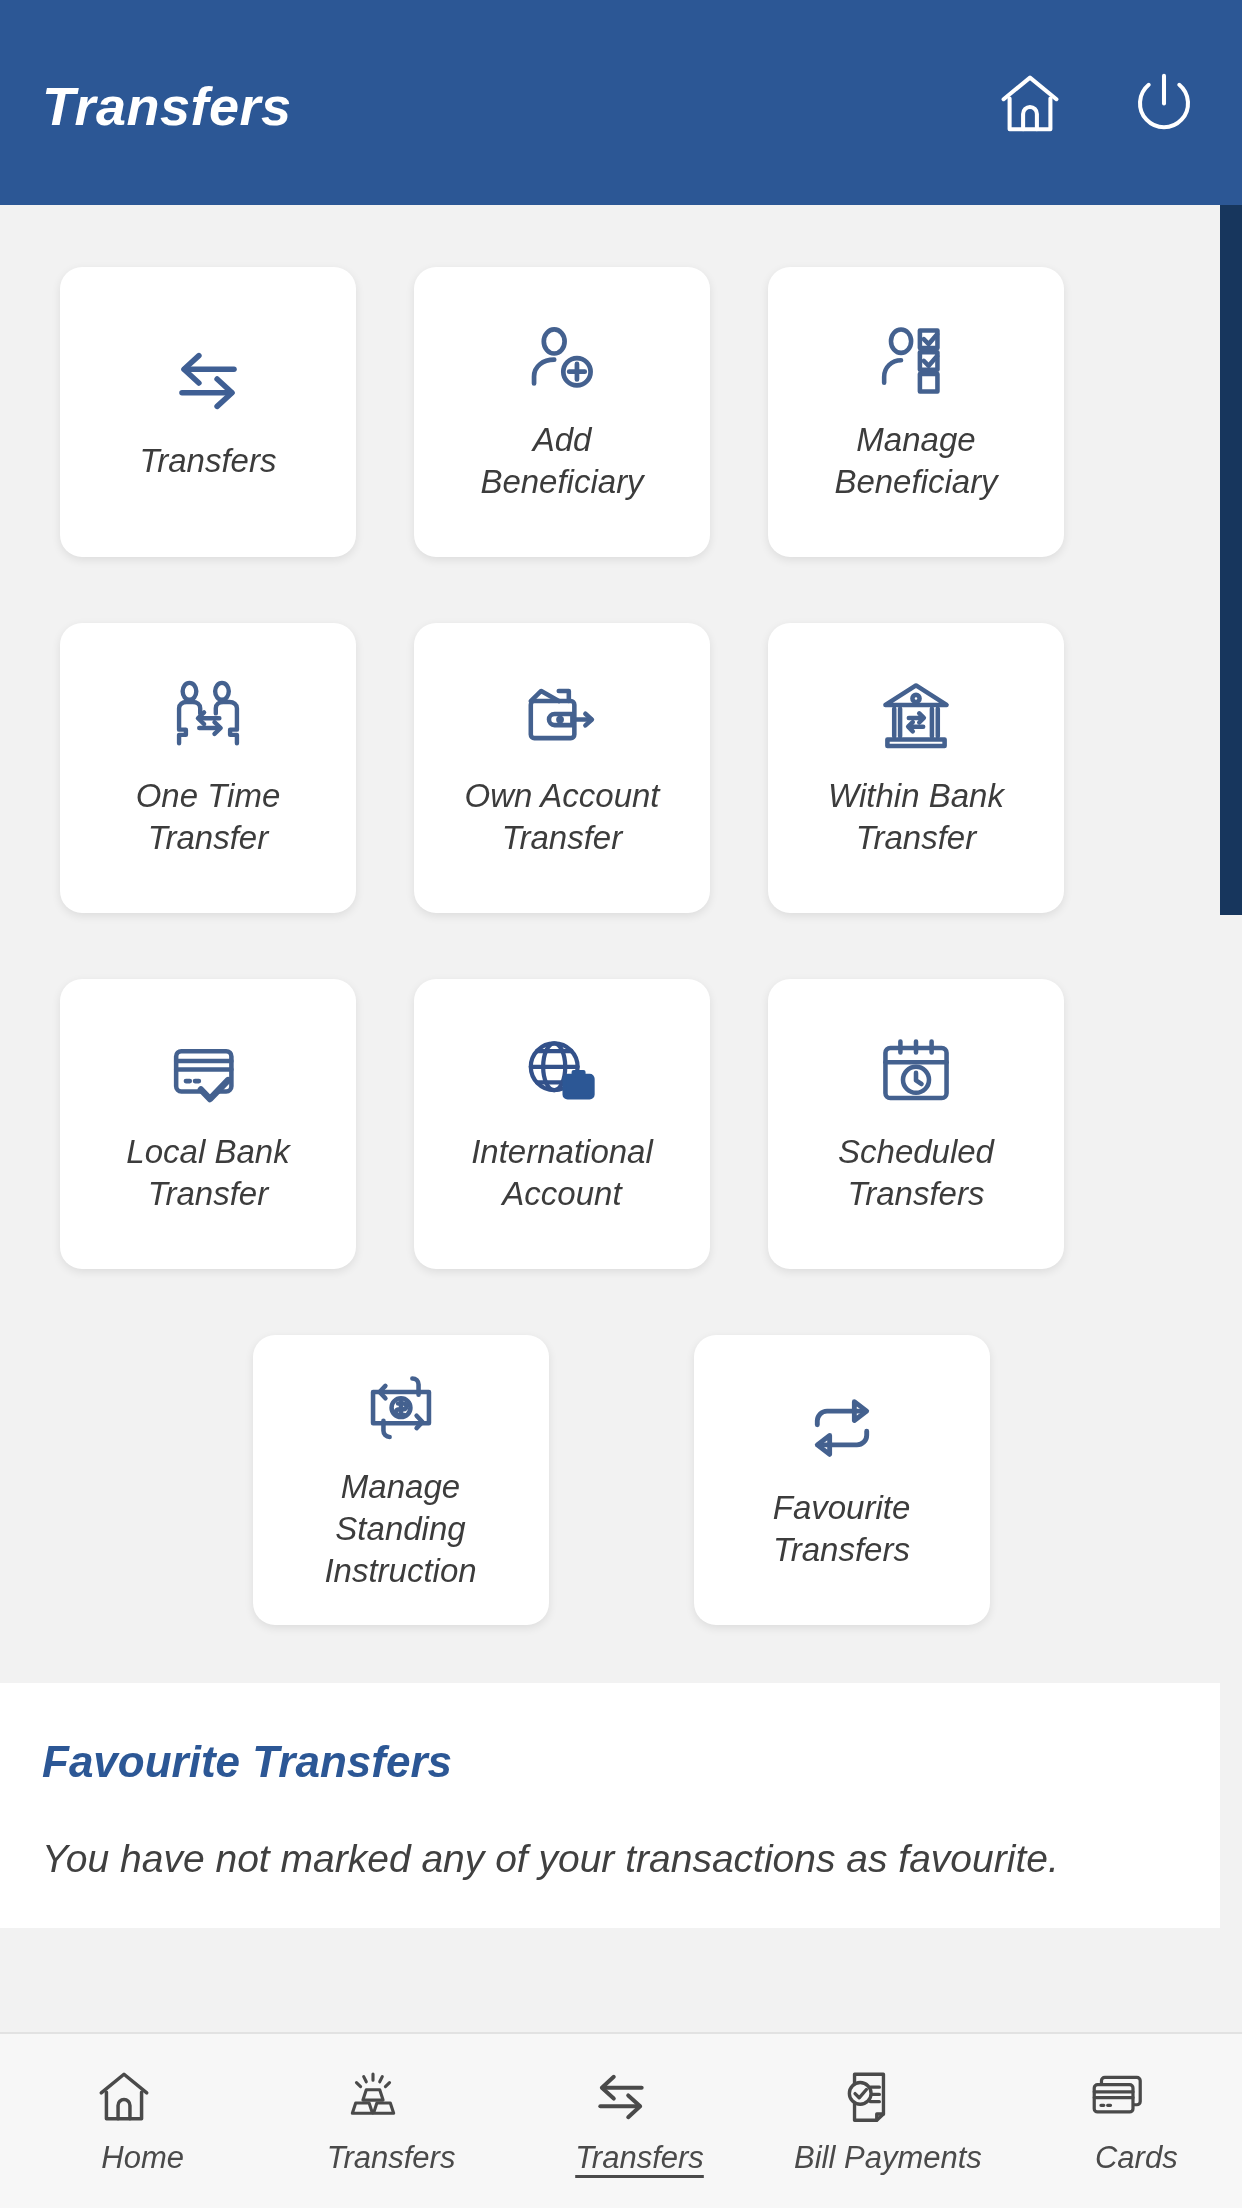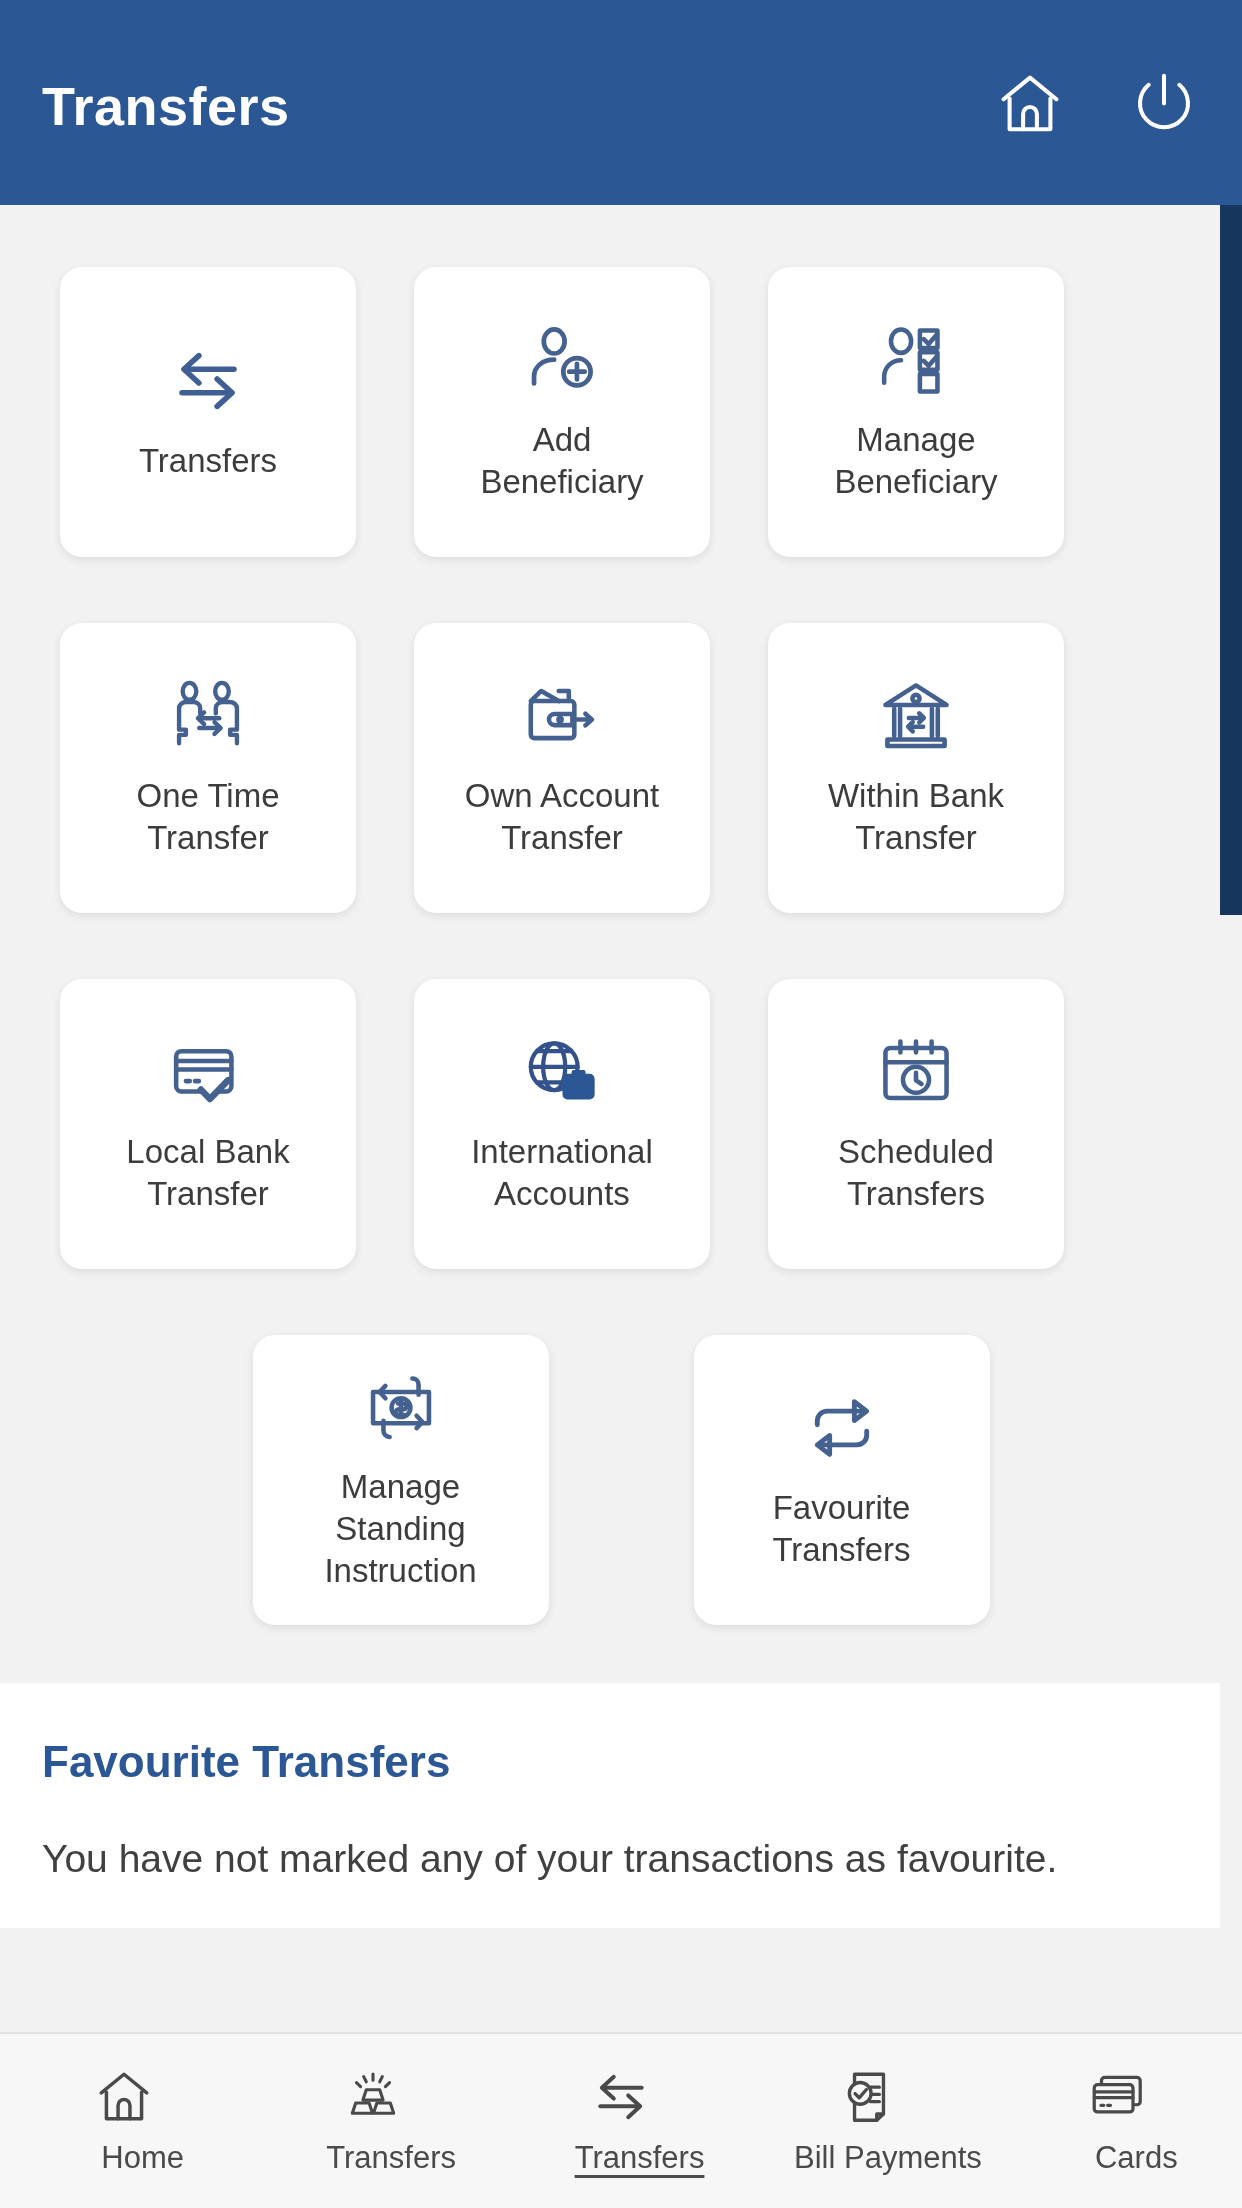--- a/index.html
+++ b/index.html
@@ -7,20 +7,21 @@
     width: 1242px; height: 2208px;
     font-family: "Liberation Sans", sans-serif;
     background: #ffffff;
     overflow: hidden;
   }
   .phone {
     position: relative;
     width: 1242px; height: 2208px;
     display: flex; flex-direction: column;
     background: #f2f2f2;
+    font-style: italic;
   }
 
   
   .header {
     height: 205px;
     background: #2c5795;
     display: flex; align-items: center;
     padding: 0 42px 0 42px;
     flex: 0 0 auto;
     position: relative;
@@ -265,21 +266,21 @@
             <svg viewBox="0 0 24 24" fill="none" stroke="#33518a" stroke-width="1.3" stroke-linecap="round" stroke-linejoin="round">
               <circle cx="9.6" cy="10.4" r="7.2"></circle>
               <path d="M2.4 10.4h14.4"></path>
               <ellipse cx="9.6" cy="10.4" rx="3.4" ry="7.2"></ellipse>
               <path d="M4.3 5.6h10.6M4.3 15.2h10.6"></path>
               <rect x="12.8" y="13.2" width="8.6" height="6.6" rx="0.9" fill="#2c5795" stroke="#2c5795"></rect>
               <path d="M15.6 13.2v-1.2h3v1.2" stroke="#2c5795"></path>
             </svg>
           </span>
           <div class="tile-label">International
-Accounts</div>
+Account</div>
         </div>
         <div class="tile">
           <span class="tile-icon">
             <svg viewBox="0 0 24 24" fill="none" stroke="#44618f" stroke-width="1.4" stroke-linecap="round" stroke-linejoin="round">
               <rect x="2.6" y="4.6" width="18.8" height="15.4" rx="1.5"></rect>
               <path d="M2.6 9h18.8"></path>
               <path d="M7.2 2.6v3.4M12 2.6v3.4M16.8 2.6v3.4"></path>
               <circle cx="12" cy="14.4" r="4"></circle>
               <path d="M12 12.2v2.4l1.7 1.1"></path>
             </svg>

